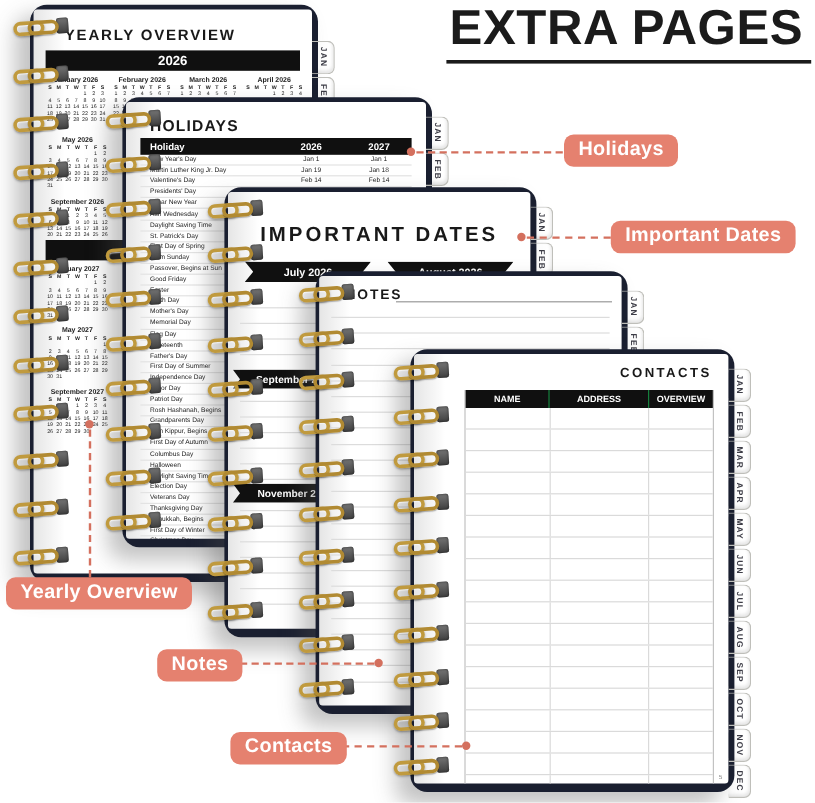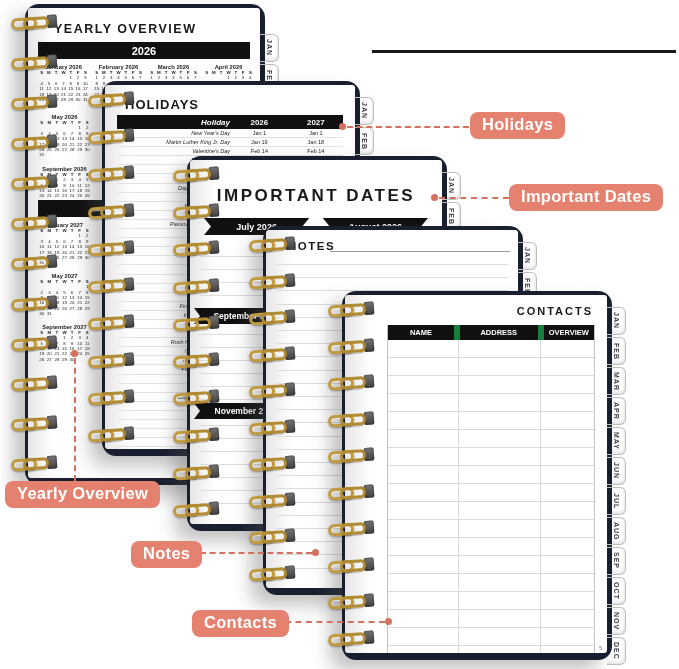--- a/index.html
+++ b/index.html
@@ -61,21 +61,21 @@
   .mc-name{font-size:5.8px;font-weight:bold;margin-bottom:1px;white-space:nowrap;}
   .mc-grid{display:grid;grid-template-columns:repeat(7,1fr);row-gap:1px;}
   .mc-grid .dh{font-size:4.4px;font-weight:bold;line-height:1;}
   .mc-grid .d{font-size:4.4px;line-height:1;}
 
   
   .hol-header{position:absolute;left:20px;top:12px;font-size:13px;font-weight:bold;letter-spacing:1px;}
   .hol-table{position:absolute;left:12px;right:12px;top:30px;}
   .hol-thead{display:flex;height:14px;background:#101010;color:#fff;font-size:8px;
     font-weight:bold;align-items:center;}
-  .hol-name{width:50%;padding-left:8px;box-sizing:border-box;text-align:right;font-style:italic;}
+  .hol-name{width:50%;padding-left:8px;box-sizing:border-box;text-align:left;}
   .hol-y{width:26%;text-align:center;}
   .hol-y2{width:24%;text-align:center;}
   .hol-row{display:flex;height:8.1px;align-items:center;border-bottom:0.5px solid #e3e3e3;
     font-size:5.5px;color:#222;overflow:hidden;white-space:nowrap;}
 
   
   .id-title{position:absolute;top:26px;left:0;right:0;text-align:center;font-size:17px;
     font-weight:bold;letter-spacing:2.5px;}
   .id-banners{position:absolute;top:58px;left:14px;right:14px;display:flex;justify-content:space-between;}
   .ribbon{width:47%;height:17px;background:#101010;color:#fff;font-weight:bold;font-size:9px;
@@ -89,21 +89,21 @@
   .rule{position:absolute;left:10px;right:10px;height:1px;background:#dcdcdc;}
 
   
   .notes-header{position:absolute;left:22px;top:10px;font-size:11.5px;font-weight:bold;letter-spacing:1.5px;}
   .notes-header-line{position:absolute;left:64px;right:8px;top:21px;height:1px;background:#9a9a9a;}
 
   
   .contacts-header{position:absolute;right:14px;top:10px;font-size:11px;font-weight:bold;letter-spacing:2px;}
   .ct-table{position:absolute;left:42px;right:12px;top:30px;border:1px solid #c2c2c2;border-top:none;}
   .ct-thead{display:flex;height:15px;background:#101010;color:#fff;font-size:7.5px;font-weight:bold;}
-  .ct-h{display:flex;align-items:center;justify-content:center;border-left:6px solid #15803d;}
+  .ct-h{display:flex;align-items:center;justify-content:center;border-left:1px solid #15803d;}
   .ct-h:first-child{border-left:none;}
   .ct-c1{width:34%;} .ct-c2{width:40%;} .ct-c3{width:26%;}
   .ct-row{display:flex;height:17px;border-bottom:1px solid #dadada;}
   .ct-cell{border-left:1px solid #dadada;box-sizing:border-box;}
   .ct-cell:first-child{border-left:none;}
   .ct-pagenum{position:absolute;right:5px;bottom:2px;font-size:5px;color:#777;}
 
   
   .callout{position:absolute;background:#e5816f;color:#fff;font-weight:bold;font-size:16.5px;
     padding:3px 12px 5px;border-radius:8px;letter-spacing:0.3px;z-index:50;white-space:nowrap;}
@@ -124,20 +124,21 @@
   #dot-important{left:431px;top:194px;}
   #dot-notes{left:312px;top:549px;}
   #dot-contacts{left:385px;top:618px;}
   #dot-yearly{left:71px;top:350px;}
 </style>
 </head>
 <body>
 
 <div class="canvas">
 
+  <div class="main-title">EXTRA PAGES</div>
   <div class="title-underline"></div>
 
   <section class="page" id="p1">
     <div class="cover"></div>
     <div class="tabs">
         <div class="tab">JAN</div>
         <div class="tab">FEB</div>
         <div class="tab">MAR</div>
         <div class="tab">APR</div>
         <div class="tab">MAY</div>

